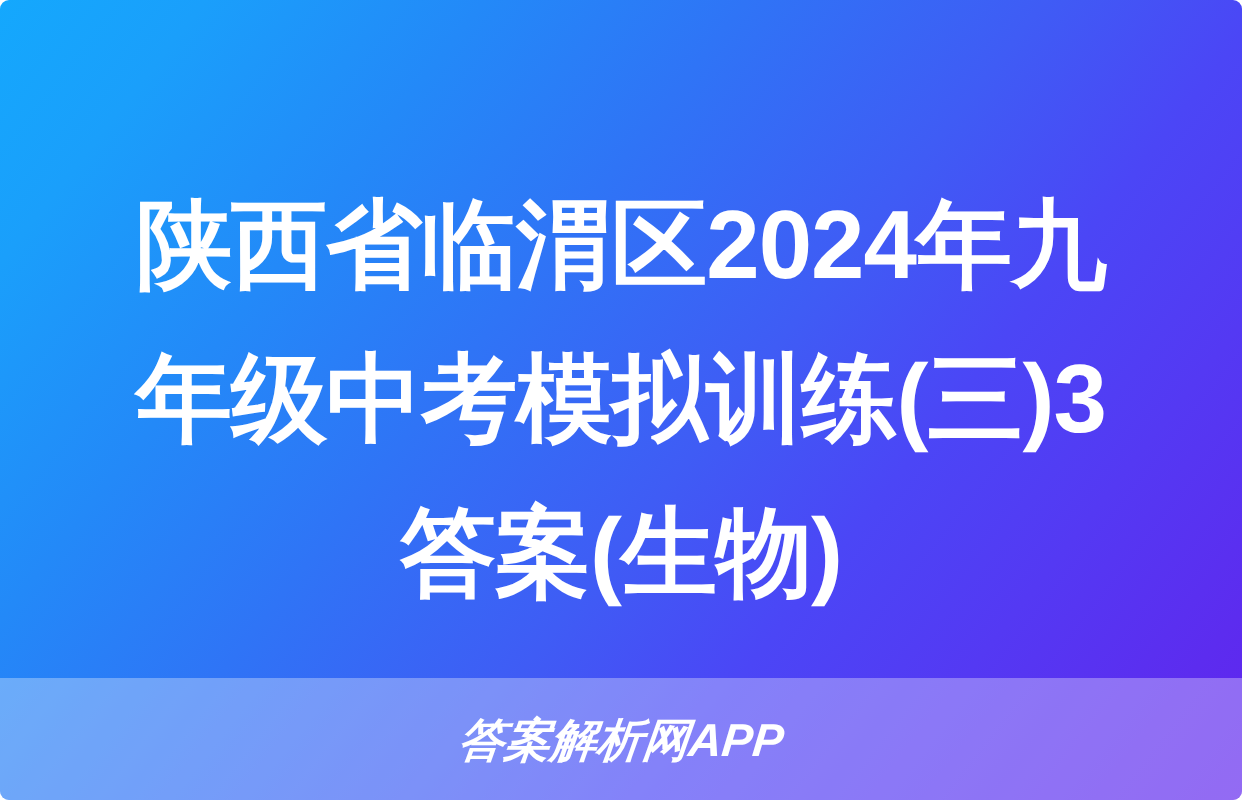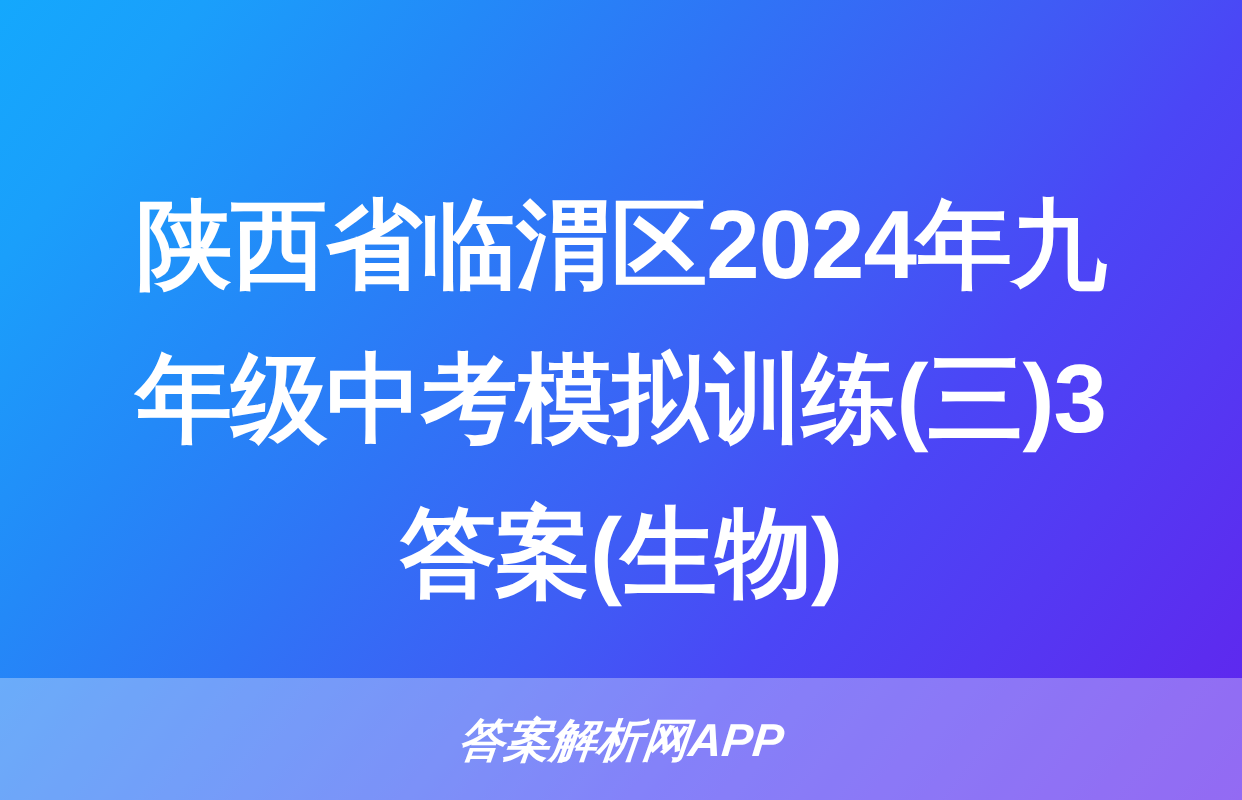--- a/index.html
+++ b/index.html
@@ -18,20 +18,21 @@
       linear-gradient(128deg,
         #14a8fd 0%,
         #1a9ffb 11%,
         #2389f8 26%,
         #2f74f6 40%,
         #3f5cf5 56%,
         #4b46f6 68%,
         #5439f3 80%,
         #5c2cef 92%,
         #6024ee 100%);
+    border-radius: 9px;
   }
 
   
   .title-block {
     position: absolute;
     left: 0;
     right: 0;
     top: 168px;
     padding: 0 96px;
     box-sizing: border-box;

